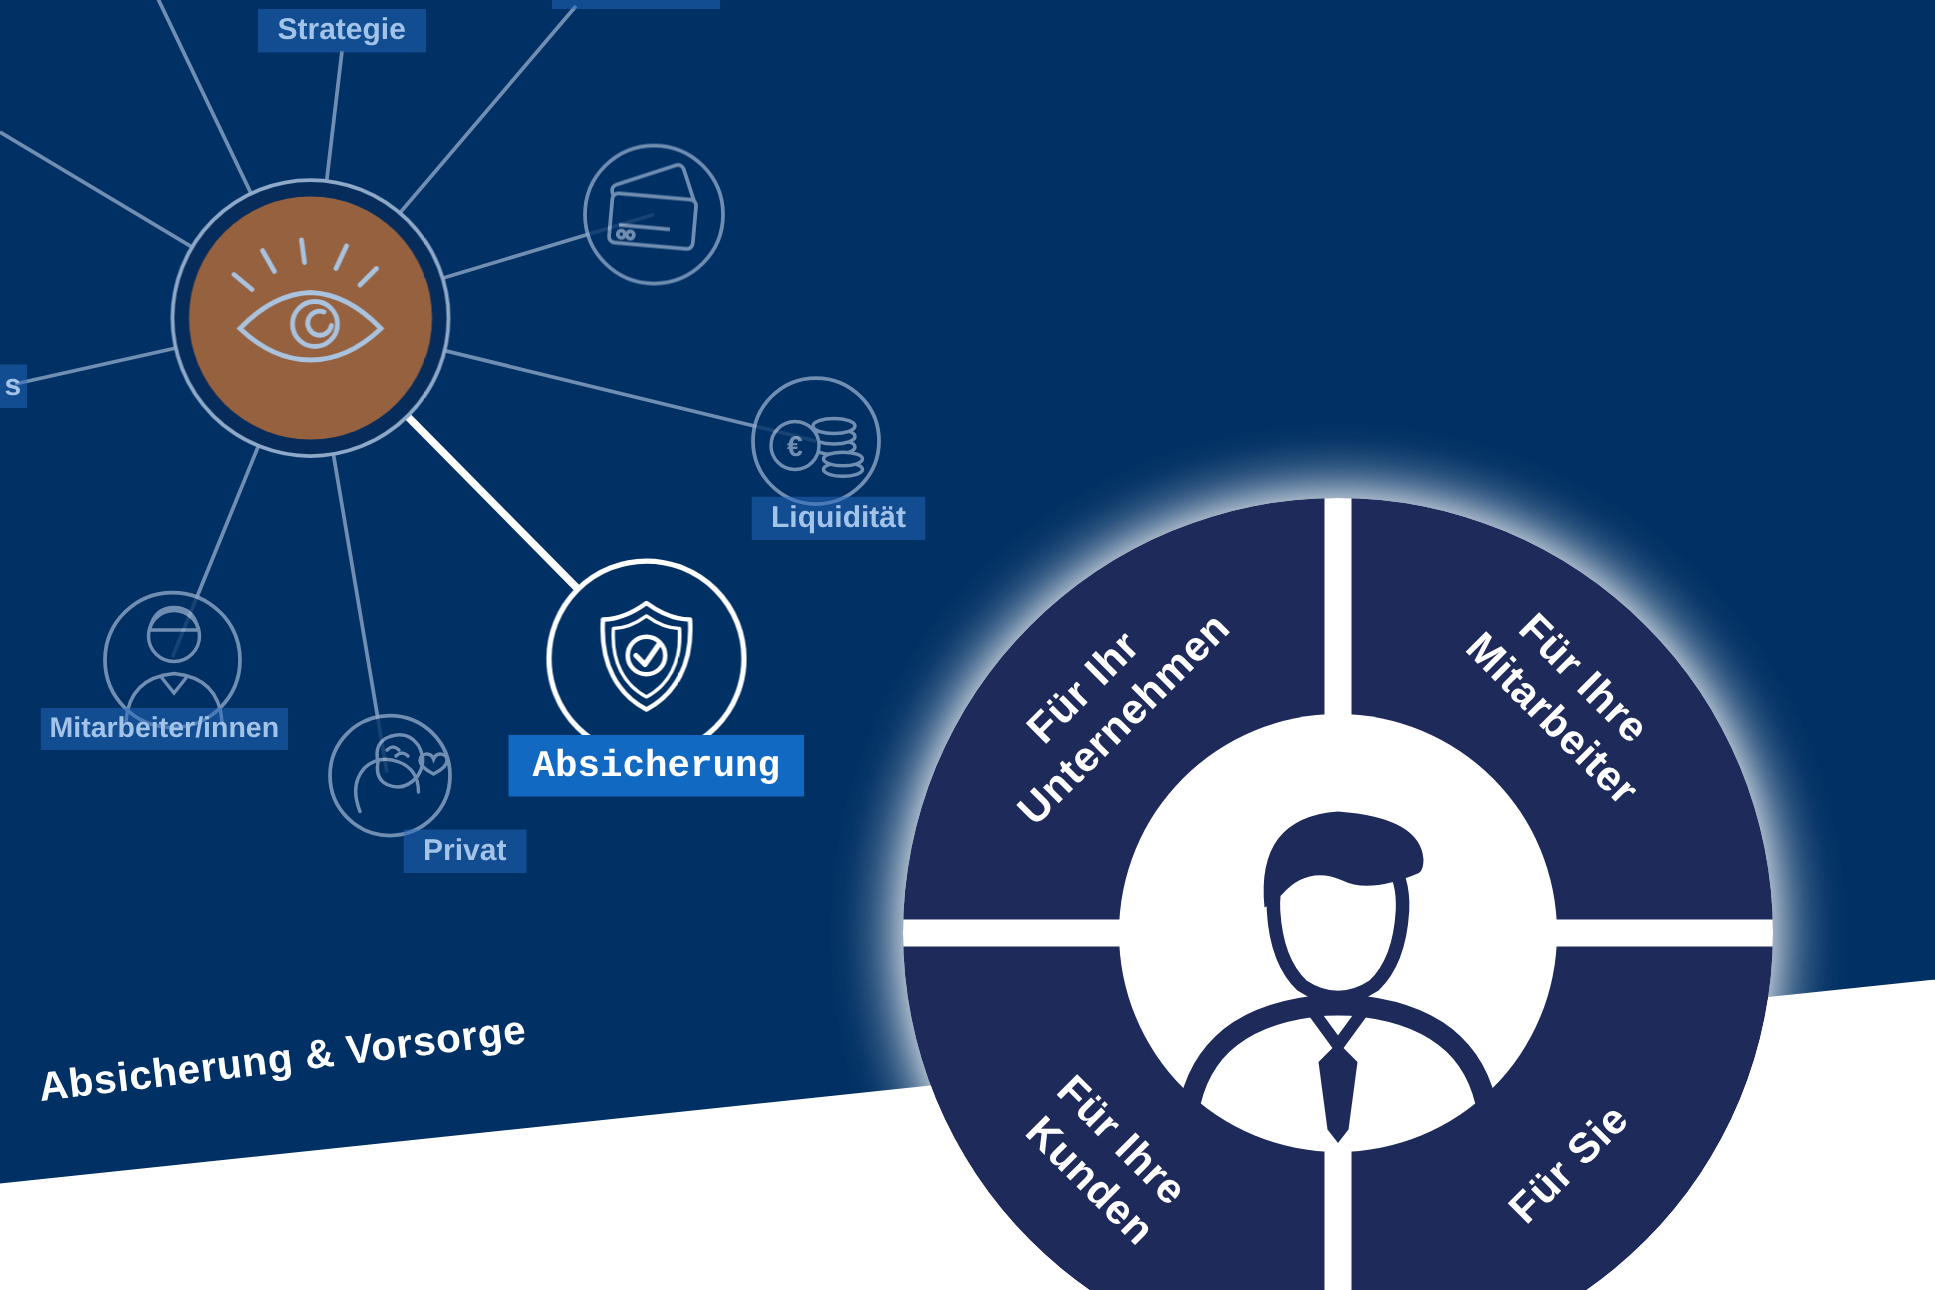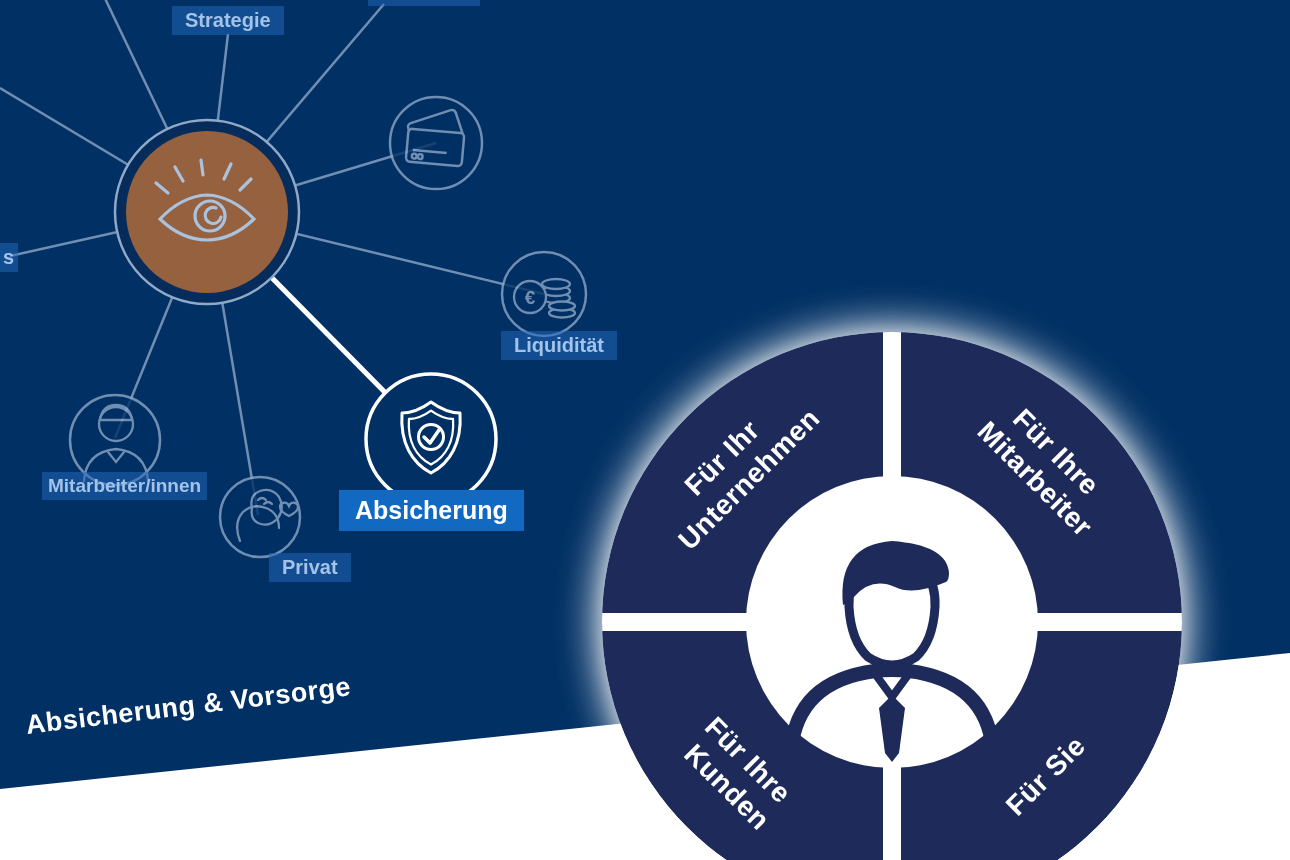--- a/index.html
+++ b/index.html
@@ -14,26 +14,26 @@
     left:575px;top:305px;
     filter:drop-shadow(0 0 22px rgba(255,255,255,.85)) drop-shadow(0 0 9px rgba(255,255,255,.55));
   }
   .nlabel{
     position:absolute;
     background:rgba(35,105,190,.5);
     color:#a3c4e8;
     font-size:20px;font-weight:600;
     padding:2px 13px;white-space:nowrap;line-height:1.25;
   }
-  .nlabel.small{font-size:19px;padding:2px 6px;margin-left:15px;}
+  .nlabel.small{font-size:19px;padding:2px 6px;}
   .nlabel.partial{width:15px;padding:2px 0 2px 3px;overflow:hidden;}
   .nlabel.sliver{height:6px;width:112px;padding:0;}
   .nlabel.selected{
     background:#1169c2;color:#ffffff;
-    font-size:25px;font-weight:bold;padding:5px 16px;
+    font-size:25px;font-weight:bold;padding:5px 16px;font-family:Liberation Mono, monospace;
   }
   .caption{
     position:absolute;left:26px;top:710px;
     color:#ffffff;font-size:27px;font-weight:bold;letter-spacing:.5px;
     transform:rotate(-6.8deg);transform-origin:left center;white-space:nowrap;
   }
   .white-band{
     position:absolute;inset:0;background:#ffffff;
     clip-path:polygon(0px 789px,1290px 653px,1290px 860px,0px 860px);
   }

